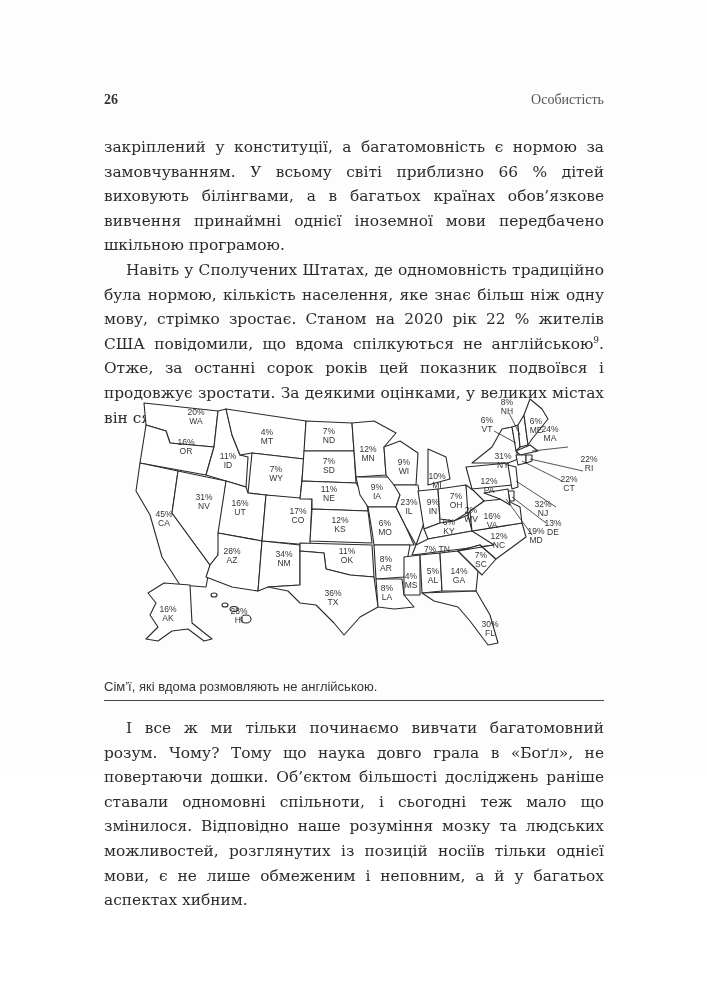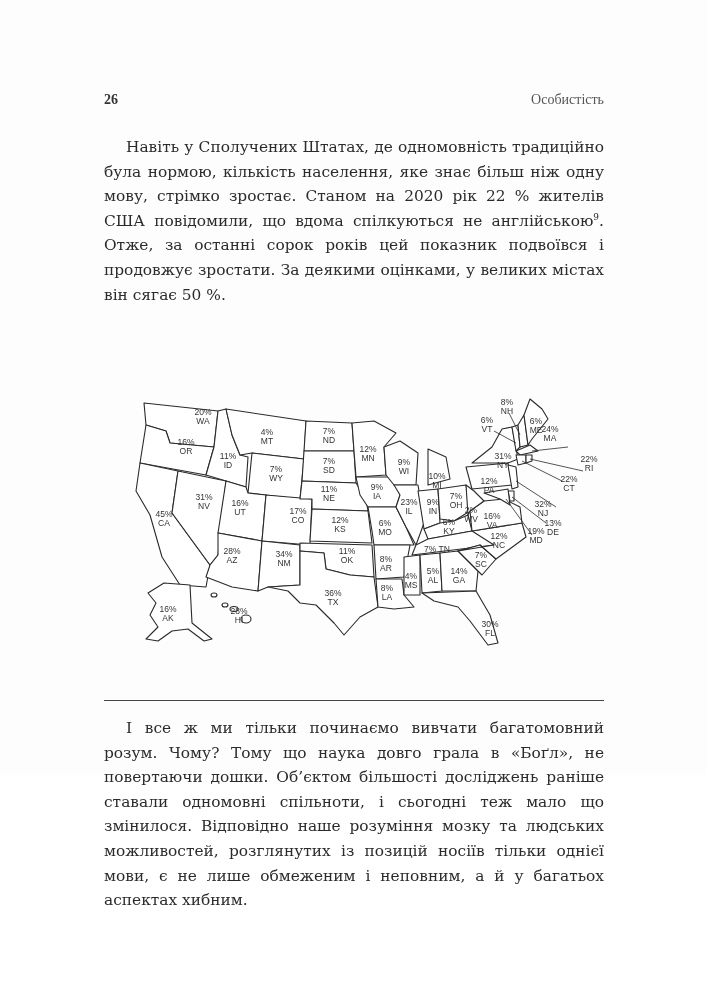--- a/index.html
+++ b/index.html
@@ -26,20 +26,21 @@
 <body>
 
 <div class="page">
 
   <div class="header">
     <span class="page-num">26</span>
     <span class="running-head">Особистість</span>
   </div>
 
   <div class="body-text block1">
+    <p>закріплений у конституції, а багатомовність є нормою за замовчуванням. У всьому світі приблизно 66 % дітей виховують білінгвами, а в багатьох країнах обов’язкове вивчення принаймні однієї іноземної мови передбачено шкільною програмою.</p>
     <p class="indent"><span>Навіть у Сполучених Штатах, де одномовність традиційно була нормою, кількість населення, яке знає більш ніж одну мову, стрімко зростає. Станом на 2020 рік 22 % жителів США повідомили, що вдома спілкуються не англійською</span><sup>9</sup><span>. Отже, за останні сорок років цей показник подвоївся і продовжує зростати. За деякими оцінками, у великих містах він сягає 50 %.</span></p>
   </div>
 
   <div class="map">
     <svg viewBox="0 0 475 255">
 
       <path class="st" d="M16,8 L90,16 L86,52 L42,48 L38,36 L18,30 Z"></path>
       <path class="st" d="M18,30 L38,36 L42,48 L86,52 L78,80 L12,68 Z"></path>
       <path class="st" d="M12,68 L50,76 L44,118 L82,170 L78,192 L52,190 L34,162 L22,120 L8,96 Z"></path>
       <path class="st" d="M90,16 L98,14 L104,40 L112,60 L120,62 L118,92 L78,80 L86,52 Z"></path>
@@ -100,21 +101,21 @@
       <line class="ld" x1="366" y1="36" x2="388" y2="48"></line>
       <line class="ld" x1="440" y1="52" x2="404" y2="56"></line>
       <line class="ld" x1="455" y1="76" x2="402" y2="64"></line>
       <line class="ld" x1="434" y1="86" x2="394" y2="66"></line>
       <line class="ld" x1="428" y1="112" x2="388" y2="86"></line>
       <line class="ld" x1="418" y1="128" x2="384" y2="102"></line>
       <line class="ld" x1="404" y1="140" x2="378" y2="104"></line>
     </svg>
 
     
-    <div class="lbl" style="left:75px;top:13px"><span>20%</span><br><span>WA</span></div>
+    <div class="lbl" style="left:68px;top:13px"><span>20%</span><br><span>WA</span></div>
     <div class="lbl" style="left:58px;top:43px"><span>16%</span><br><span>OR</span></div>
     <div class="lbl" style="left:36px;top:115px"><span>45%</span><br><span>CA</span></div>
     <div class="lbl" style="left:100px;top:57px"><span>11%</span><br><span>ID</span></div>
     <div class="lbl" style="left:76px;top:98px"><span>31%</span><br><span>NV</span></div>
     <div class="lbl" style="left:139px;top:33px"><span>4%</span><br><span>MT</span></div>
     <div class="lbl" style="left:148px;top:70px"><span>7%</span><br><span>WY</span></div>
     <div class="lbl" style="left:112px;top:104px"><span>16%</span><br><span>UT</span></div>
     <div class="lbl" style="left:170px;top:112px"><span>17%</span><br><span>CO</span></div>
     <div class="lbl" style="left:104px;top:152px"><span>28%</span><br><span>AZ</span></div>
     <div class="lbl" style="left:156px;top:155px"><span>34%</span><br><span>NM</span></div>
@@ -152,19 +153,20 @@
     <div class="lbl" style="left:422px;top:30px"><span>24%</span><br><span>MA</span></div>
     <div class="lbl" style="left:461px;top:60px"><span>22%</span><br><span>RI</span></div>
     <div class="lbl" style="left:441px;top:80px"><span>22%</span><br><span>CT</span></div>
     <div class="lbl" style="left:415px;top:105px"><span>32%</span><br><span>NJ</span></div>
     <div class="lbl" style="left:425px;top:124px"><span>13%</span><br><span>DE</span></div>
     <div class="lbl" style="left:408px;top:132px"><span>19%</span><br><span>MD</span></div>
     <div class="lbl" style="left:40px;top:210px"><span>16%</span><br><span>AK</span></div>
     <div class="lbl" style="left:111px;top:212px"><span>28%</span><br><span>HI</span></div>
   </div>
 
+  <div class="caption">Сім’ї, які вдома розмовляють не англійською.</div>
   <div class="caption-rule"></div>
 
   <div class="body-text block2">
     <p class="indent">І все ж ми тільки починаємо вивчати багатомовний розум. Чому? Тому що наука довго грала в «Боґл», не повертаючи дошки. Об’єктом більшості досліджень раніше ставали одномовні спільноти, і сьогодні теж мало що змінилося. Відповідно наше розуміння мозку та людських можливостей, розглянутих із позицій носіїв тільки однієї мови, є не лише обмеженим і неповним, а й у багатьох аспектах хибним.</p>
   </div>
 
 </div>
 
 </body></html>

